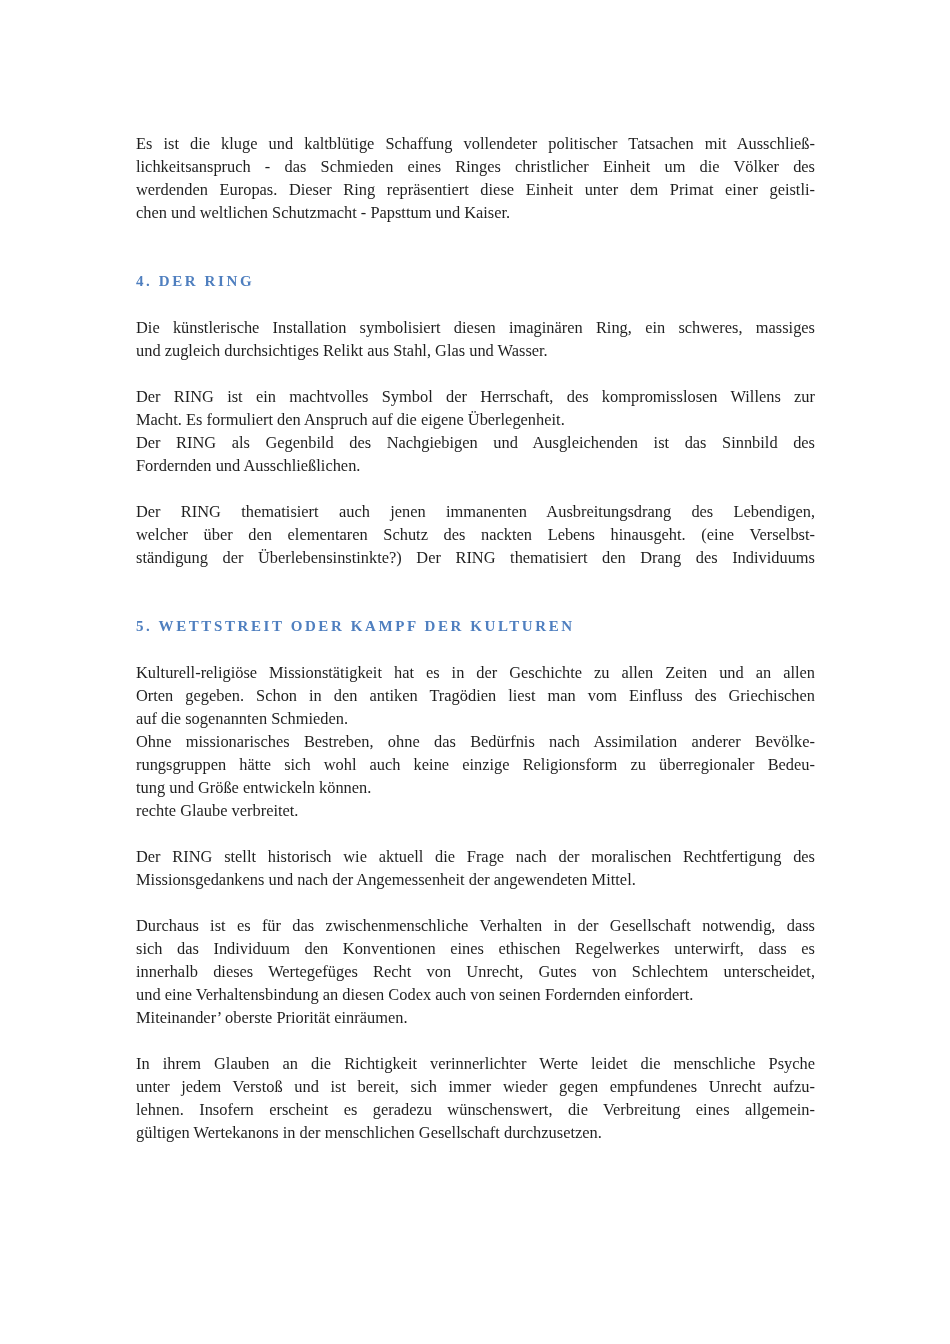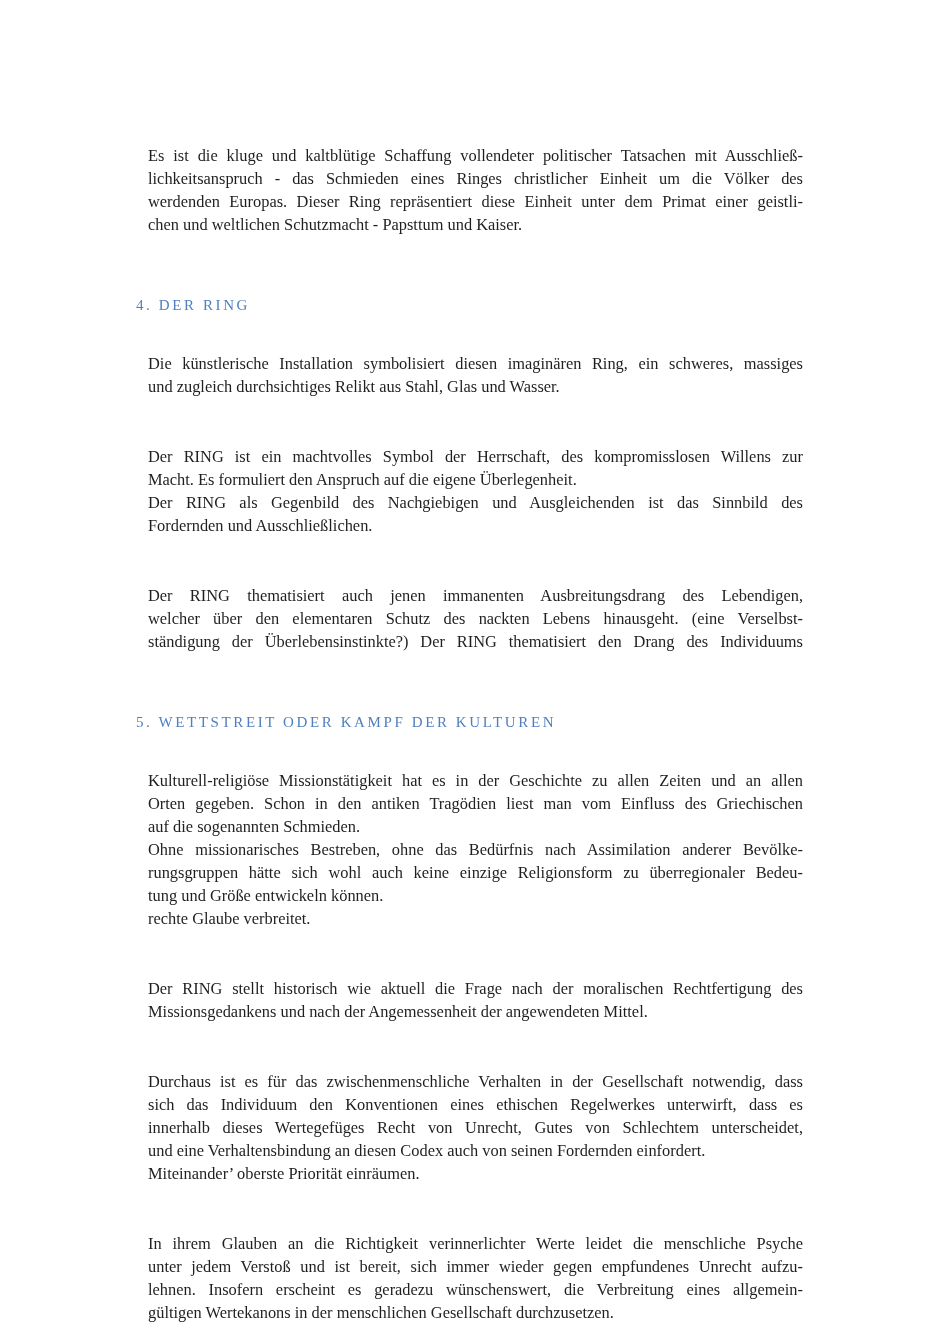--- a/index.html
+++ b/index.html
@@ -15,42 +15,42 @@
       font-family: "Liberation Serif", "DejaVu Serif", serif;
       color: #1f1f1f;
     }
     .page {
       position: absolute;
       left: 136px;
       top: 132px;
       width: 679px;
     }
     .para {
-      margin: 12px;
+      margin: 0;
       font-size: 16.4px;
       line-height: 23px;
     }
     .line {
       display: block;
       text-align: justify;
       text-align-last: justify;
       white-space: nowrap;
       height: 23px;
     }
     .line.last {
       text-align-last: left;
     }
     .gap {
       height: 23px;
     }
     .heading {
       margin: 0;
       font-family: "Liberation Serif", "DejaVu Serif", serif;
       font-size: 15px;
-      font-weight: normal;
+      font-weight: bold;
       letter-spacing: 2.6px;
       color: #4f7fbf;
       line-height: 23px;
       height: 23px;
     }
     .sp-before-heading { height: 46px; }
     .sp-after-heading { height: 23px; }
   </style>
 </head>
 <body>

